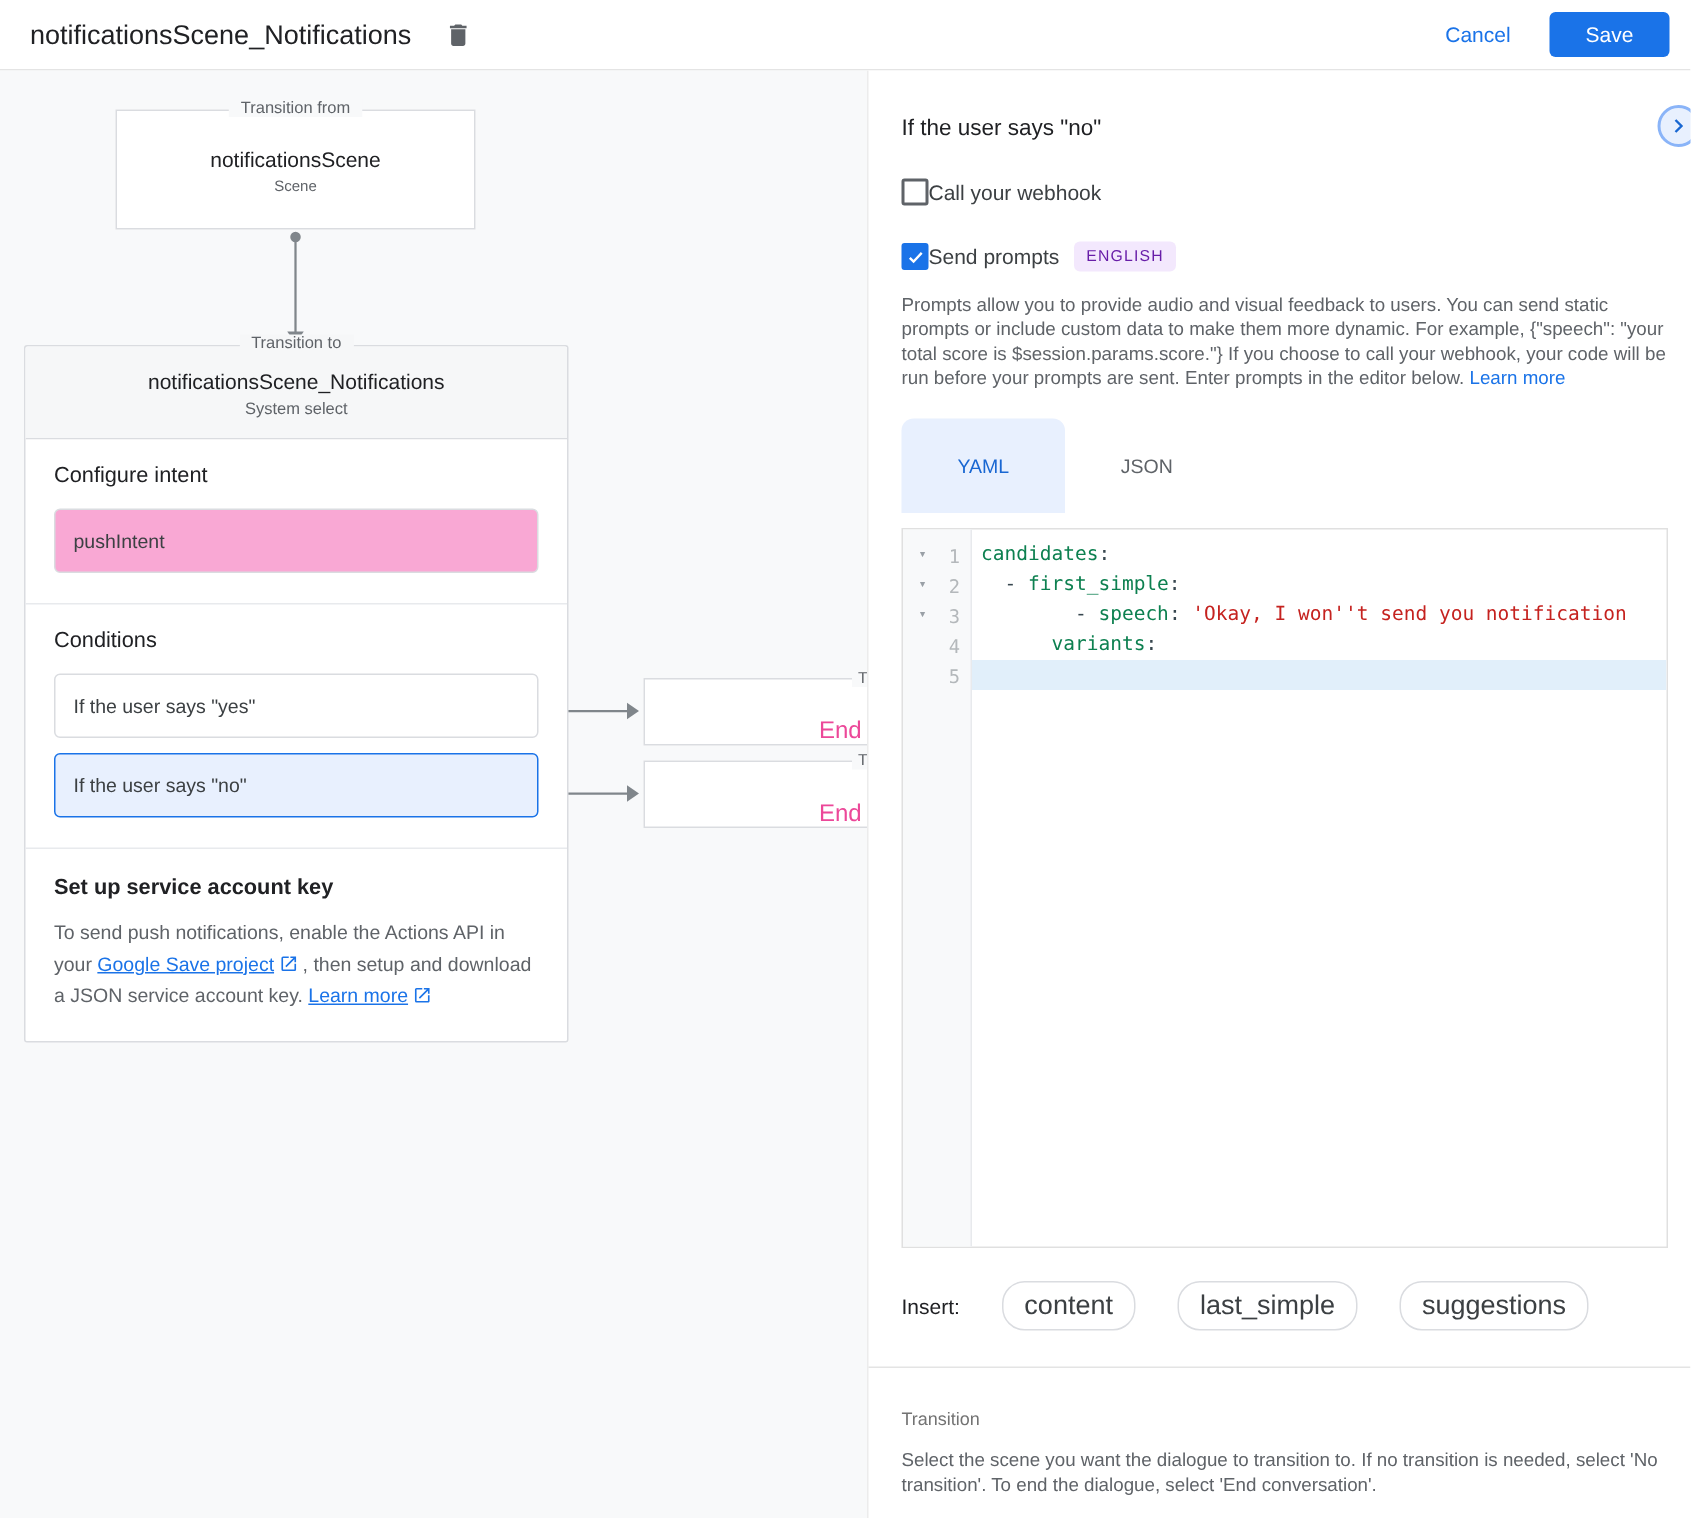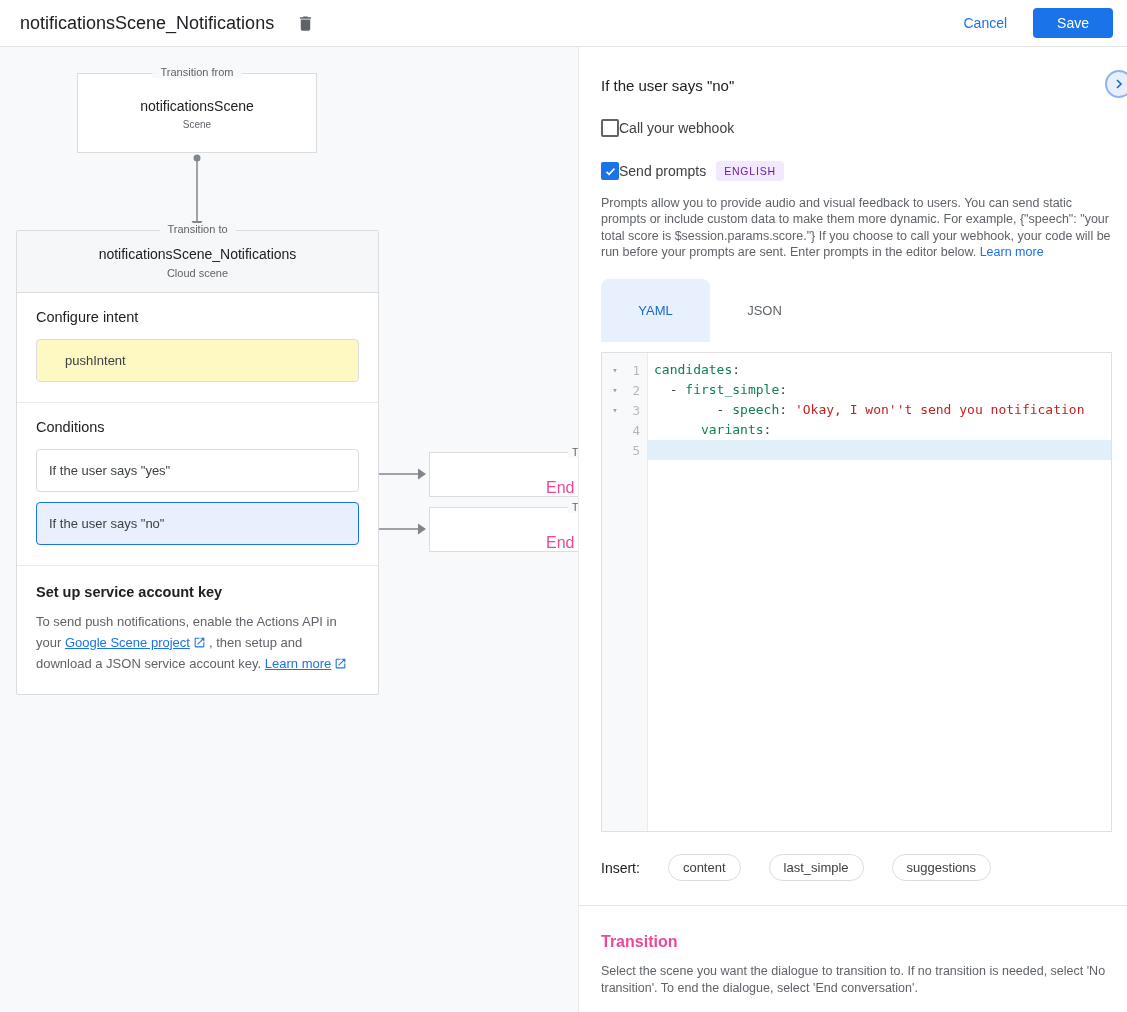--- a/index.html
+++ b/index.html
@@ -54,22 +54,22 @@
     background:#f6f7f8; border-bottom:1px solid #dadce0; border-radius:2px 2px 0 0;
     text-align:center; padding:15px 10px 13px;
   }
   .card-title { font-size:14px; color:#202124; }
   .card-sub { margin-top:5px; font-size:11px; color:#5f6368; }
 
   .card-section { padding:16px 19px 20px; border-bottom:1px solid #e8eaed; }
   .card-section:last-child { border-bottom:none; }
   .section-label { font-size:14.5px; color:#202124; margin-bottom:14px; }
   .intent-box {
-    border:1px solid #dadce0; border-radius:4px; background:#fef9c3;
-    padding:13px 28px; font-size:13px; color:#3c4043; cursor:pointer;
+    border:1px solid #dadce0; border-radius:4px; background:#f9a8d4;
+    padding:13px 12px; font-size:13px; color:#3c4043; cursor:pointer;
   }
   .cond-box {
     border:1px solid #dadce0; border-radius:4px; background:#fff;
     padding:13px 12px; font-size:13px; color:#3c4043; cursor:pointer; margin-bottom:10px;
   }
   .cond-box:last-child { margin-bottom:0; }
   .cond-box.selected { background:#e8f0fe; border:1px solid #1a73e8; }
 
   .service-heading { font-size:14.5px; color:#202124; margin:2px 0 12px; font-weight:700; }
   .service-text { margin:0; font-size:13px; color:#5f6368; line-height:1.6; }
@@ -129,26 +129,26 @@
   .c-row { height:20px; line-height:20px; white-space:pre; padding-left:6px; overflow:hidden; }
   .c-row.active { background:#e1effa; }
   .tok-key { color:#0d8050; }
   .tok-punc { color:#37474f; }
   .tok-str { color:#c5221f; }
 
   .insert-row { display:flex; align-items:center; gap:28px; margin-top:22px; }
   .insert-label { font-size:14px; color:#202124; }
   .chip {
     background:#fff; border:1px solid #dadce0; border-radius:15px;
-    padding:5px 14px; font-size:13px; color:#3c4043; cursor:pointer;
+    padding:5px 14px; font-size:18px; color:#3c4043; cursor:pointer;
   }
 
   .panel-divider { height:1px; background:#e4e4e4; margin:24px -15px 0 -22px; }
 
-  .transition-heading { font-size:16px; font-weight:700; color:#ec4899; margin:27px 0 0; }
+  .transition-heading { font-size:12px; font-weight:400; color:#737373; margin:27px 0 0; }
   .transition-desc { margin:12px 0 0; font-size:12.5px; color:#5f6368; line-height:1.35; }
   .select {
     margin-top:25px; height:33px; border:1px solid #dadce0; border-radius:4px; background:#fff;
     display:flex; align-items:center; justify-content:space-between;
     padding:0 11px 0 12px; font-size:14px; color:#202124; cursor:pointer;
   }
   .caret { color:#5f6368; font-size:9px; }
 </style>
 </head>
 <body>
@@ -187,37 +187,37 @@
     <div class="from-node">
       <span class="node-tag">Transition from</span>
       <div class="node-title">notificationsScene</div>
       <div class="node-sub">Scene</div>
     </div>
 
     <div class="scene-card">
       <span class="card-tag">Transition to</span>
       <div class="card-header">
         <div class="card-title">notificationsScene_Notifications</div>
-        <div class="card-sub">Cloud scene</div>
+        <div class="card-sub">System select</div>
       </div>
 
       <div class="card-section">
         <div class="section-label">Configure intent</div>
         <div class="intent-box">pushIntent</div>
       </div>
 
       <div class="card-section">
         <div class="section-label">Conditions</div>
         <div class="cond-box">If the user says "yes"</div>
         <div class="cond-box selected">If the user says "no"</div>
       </div>
 
       <div class="card-section">
         <div class="service-heading">Set up service account key</div>
-        <p class="service-text"><span>To send push notifications, enable the Actions API in your </span><a>Google Scene project</a><svg class="ext-icon" width="13" height="13" viewBox="0 0 24 24" fill="#1a73e8">
+        <p class="service-text"><span>To send push notifications, enable the Actions API in your </span><a>Google Save project</a><svg class="ext-icon" width="13" height="13" viewBox="0 0 24 24" fill="#1a73e8">
               <path d="M19 19H5V5h7V3H5a2 2 0 0 0-2 2v14a2 2 0 0 0 2 2h14c1.1 0 2-.9 2-2v-7h-2v7zM14 3v2h3.59l-9.83 9.83 1.41 1.41L19 6.41V10h2V3h-7z"></path>
             </svg><span>, then setup and download a JSON service account key. </span><a>Learn more</a><svg class="ext-icon" width="13" height="13" viewBox="0 0 24 24" fill="#1a73e8">
               <path d="M19 19H5V5h7V3H5a2 2 0 0 0-2 2v14a2 2 0 0 0 2 2h14c1.1 0 2-.9 2-2v-7h-2v7zM14 3v2h3.59l-9.83 9.83 1.41 1.41L19 6.41V10h2V3h-7z"></path>
             </svg></p>
       </div>
     </div>
 
     <div class="end-node" style="top:405px">
       <span class="end-tag">Tr</span>
       <span class="end-label">End c</span>

